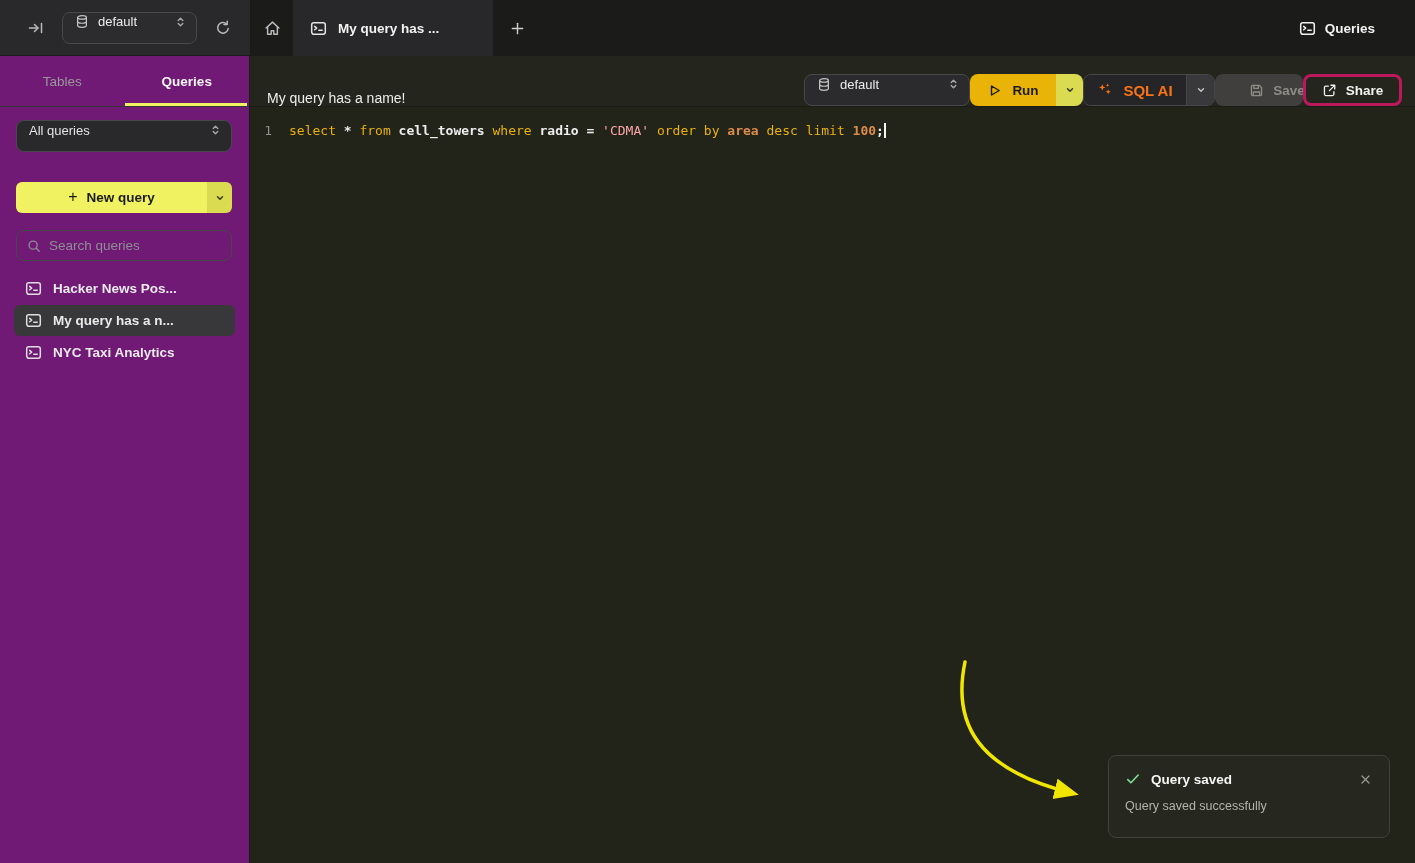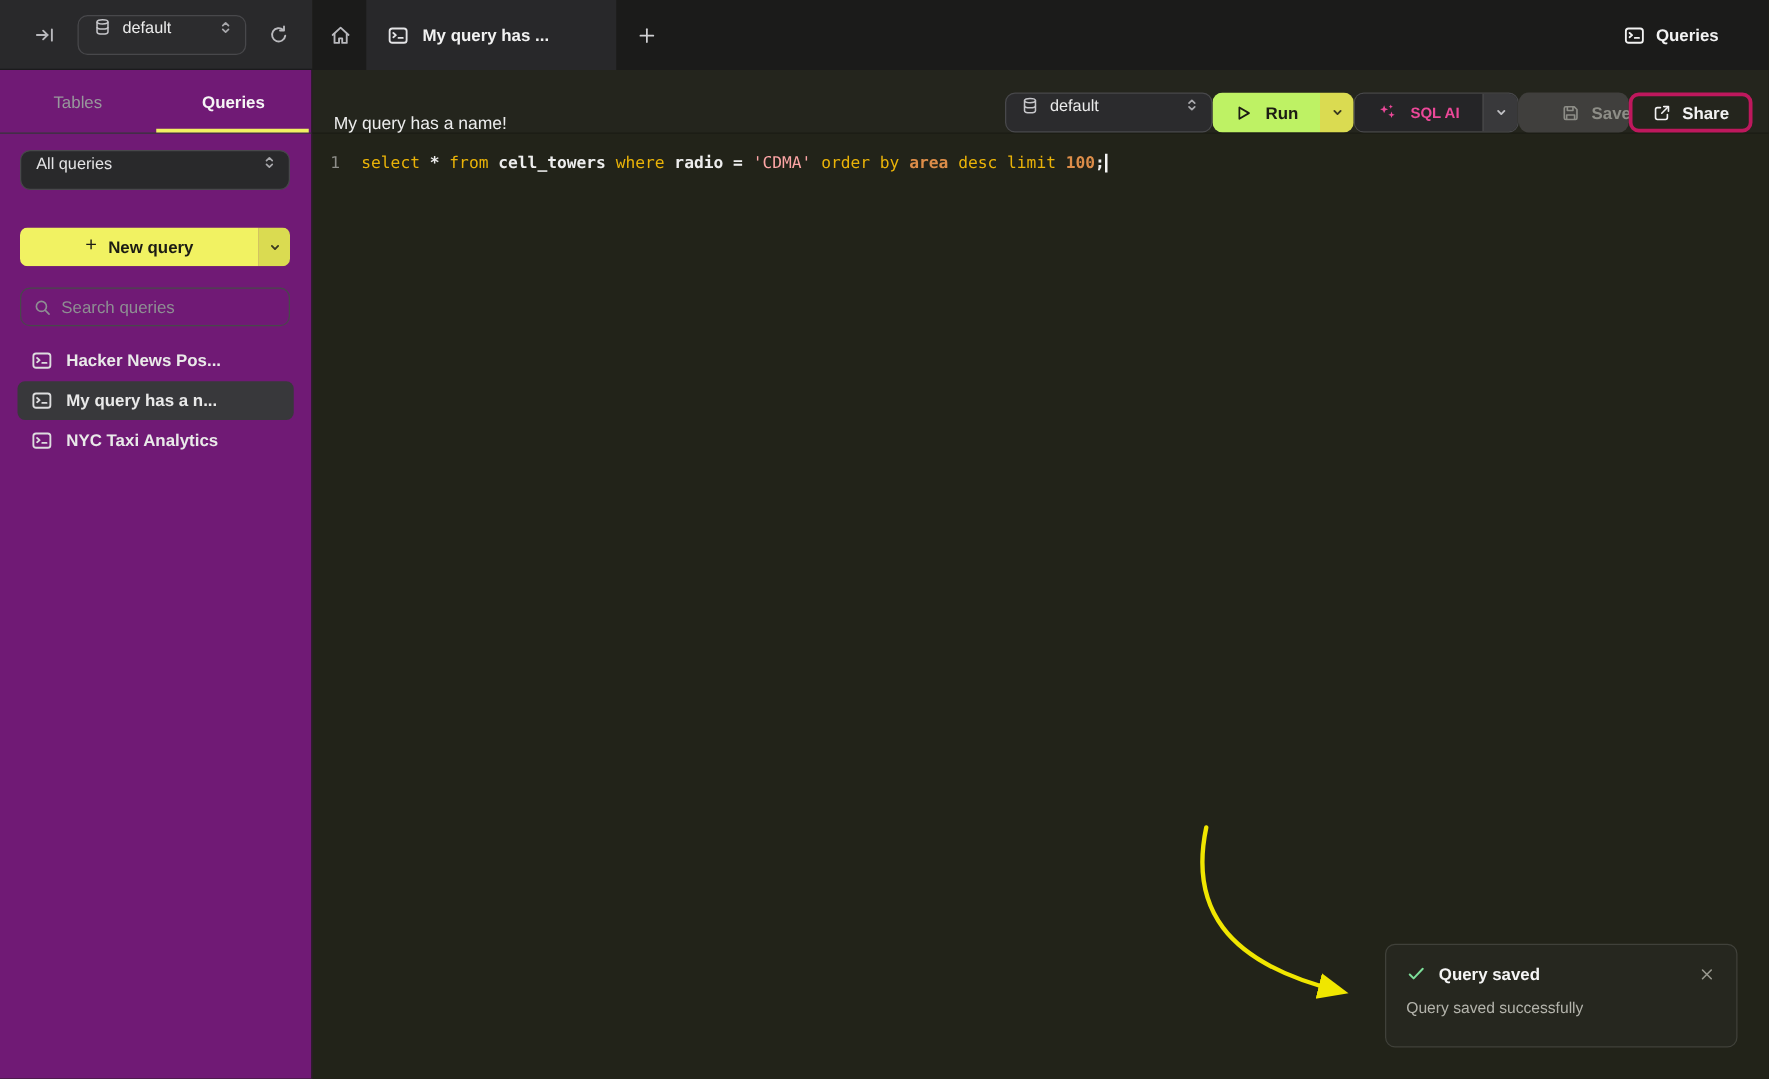--- a/index.html
+++ b/index.html
@@ -100,27 +100,27 @@
     display: flex; align-items: flex-end; padding: 0 13px 0 17px; 
   }
   .doc-title { font-size: 14px; font-weight: 500; color: #ededed; margin-right: auto; }
   .toolbar .select { width: 166px; background: #2b2b2d; }
   .btn {
     height: 32px; border-radius: 8px; display: flex; align-items: center; justify-content: center;
     gap: 9px; font-size: 13.5px; cursor: pointer; border: none; font-family: inherit; flex: none;
   }
   .run-group { display: flex; width: 113px; border-radius: 8px; overflow: hidden; height: 32px; flex: none; }
   .run-main {
-    flex: 1; background: #bef264; color: #1c1c14; font-weight: 600; border: none; cursor: pointer;
+    flex: 1; background: #eab308; color: #1c1c14; font-weight: 600; border: none; cursor: pointer;
     display: flex; align-items: center; justify-content: center; gap: 10px; font-size: 13.5px; font-family: inherit;
   }
   .run-chev { width: 27px; background: #dadb51; border: none; color: #3a3a20; display: flex; align-items: center; justify-content: center; cursor: pointer; }
   .sqlai-group { display: flex; width: 132px; height: 32px; border: 1px solid #48484b; border-radius: 8px; overflow: hidden; flex: none; }
   .sqlai-main {
-    flex: 1; background: #252527; border: none; color: #ec4899; font-weight: 600; font-size: 12px;
+    flex: 1; background: #252527; border: none; color: #f97316; font-weight: 600; font-size: 15px;
     display: flex; align-items: center; justify-content: center; gap: 10px; cursor: pointer; font-family: inherit;
   }
   .sqlai-chev { width: 28px; background: #39393b; border: none; border-left: 1px solid #48484b; color: #c0c0c4; display: flex; align-items: center; justify-content: center; cursor: pointer; }
   .save-btn { width: 88px; background: #403f3d; color: #8d8d87; font-weight: 600; cursor: default; padding-left: 36px; }
   .share-btn { width: 99px; background: transparent; border: 3px solid #be185d; color: #f2f2f2; font-weight: 600; }
 
   
   .editor { flex: 1; position: relative; padding-top: 13px; font-family: "DejaVu Sans Mono", monospace; font-size: 13px; }
   .code-line { display: flex; align-items: center; line-height: 21px; }
   .line-number { width: 22px; text-align: right; color: #8f8f8a; flex: none; }

